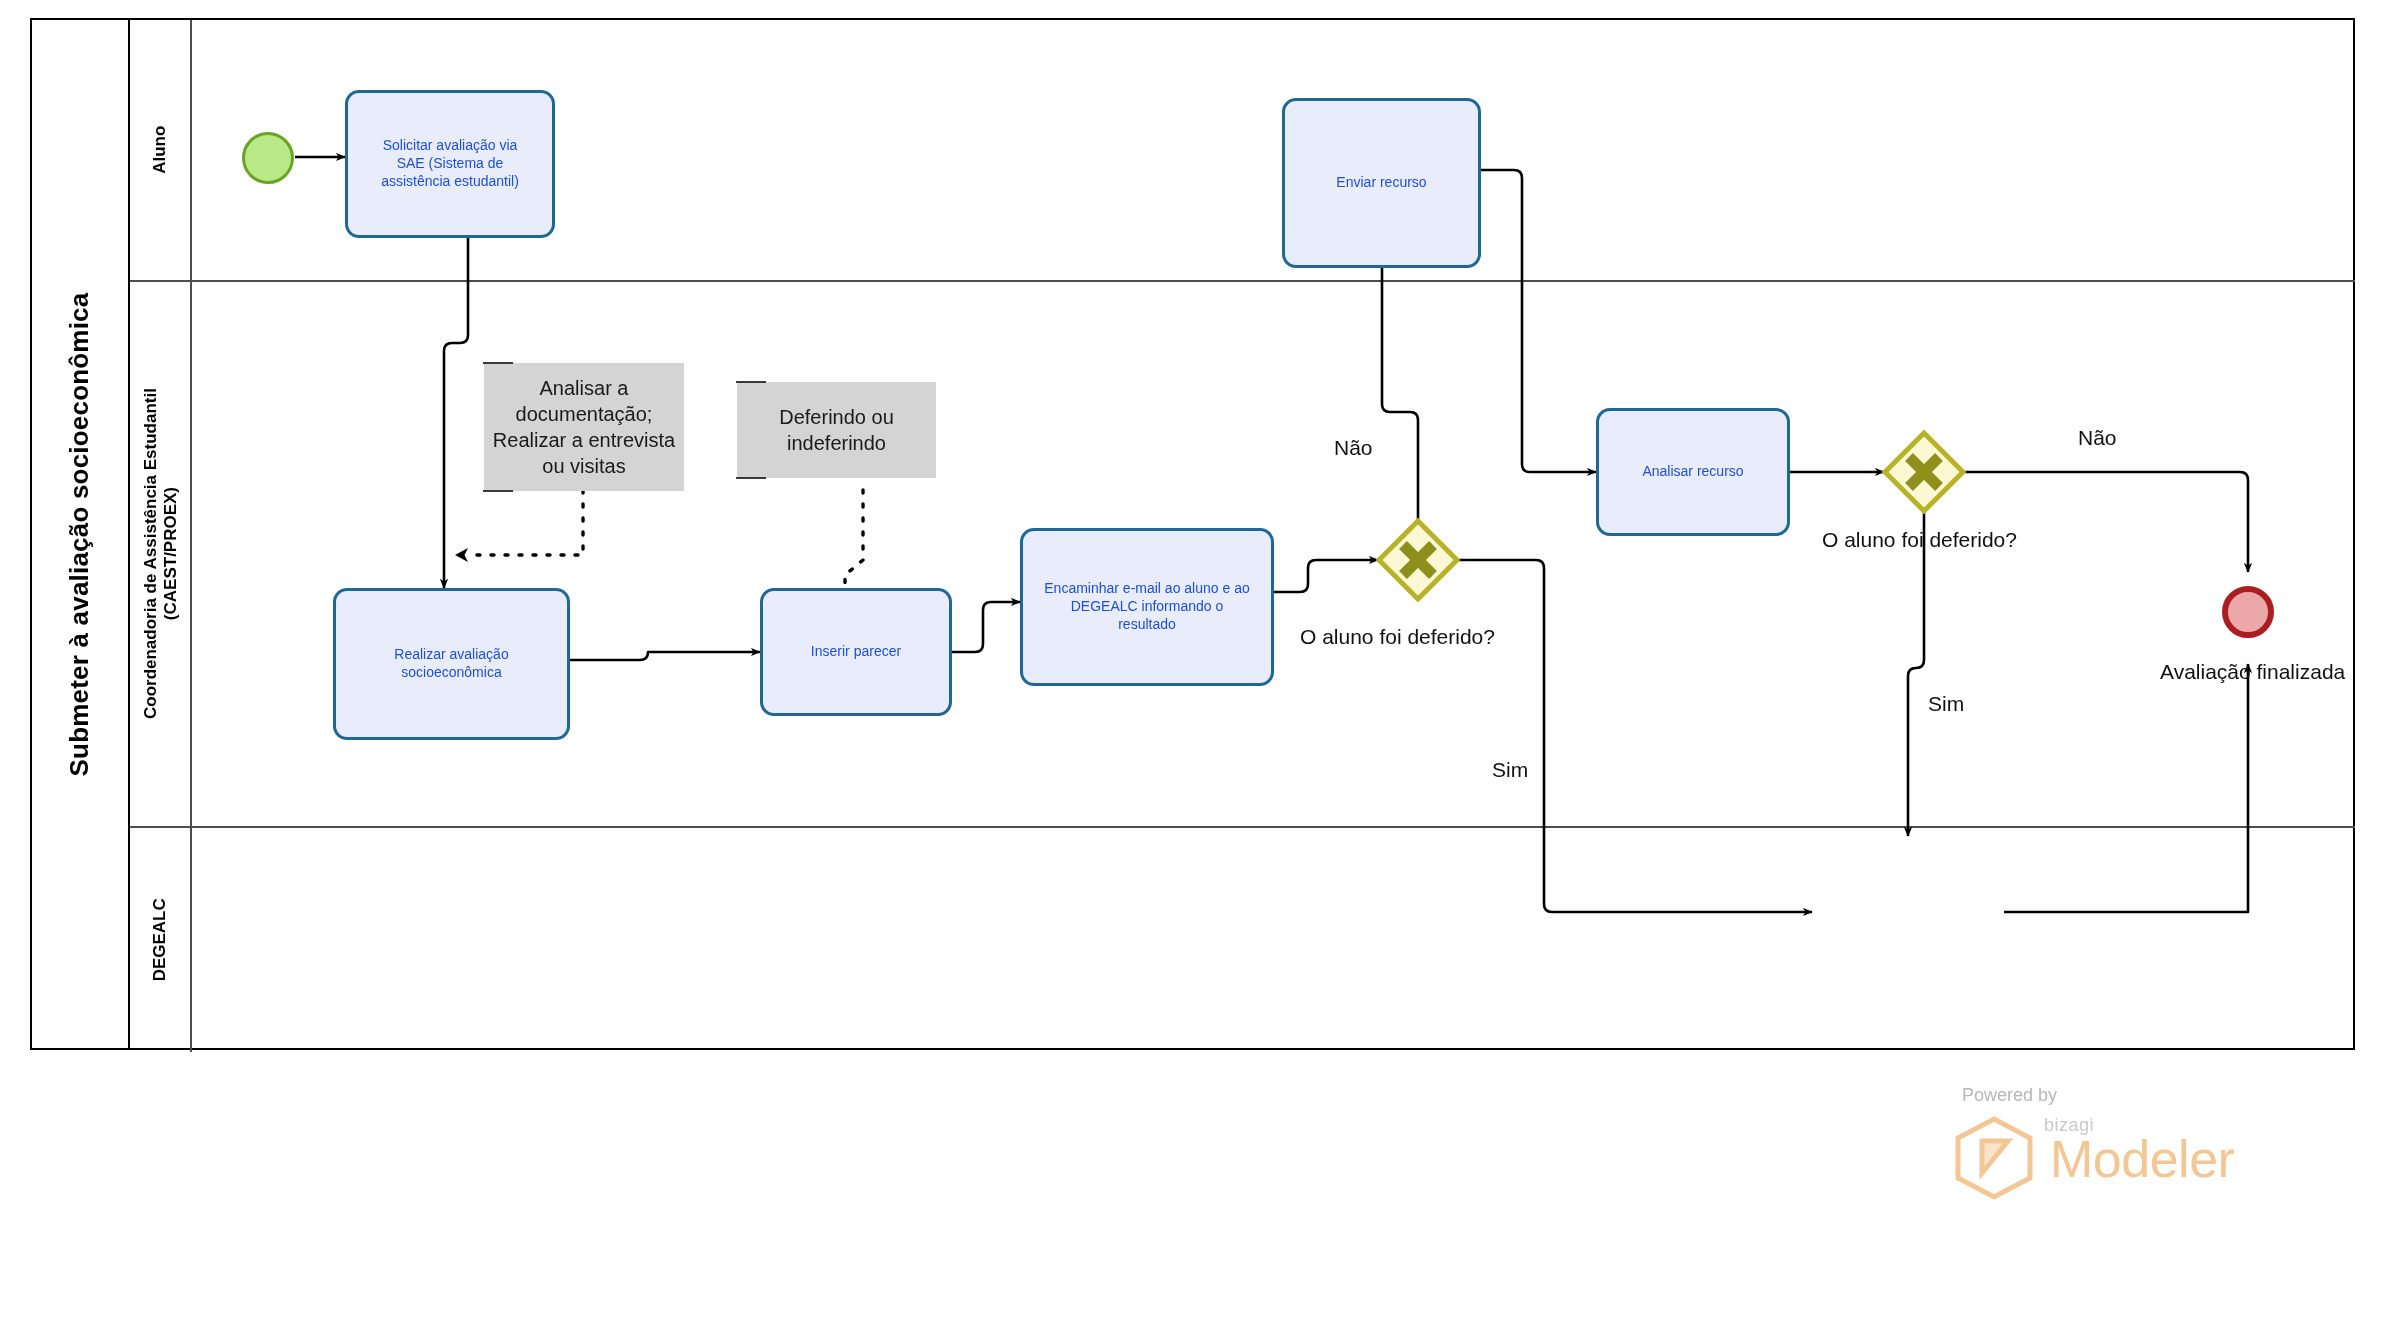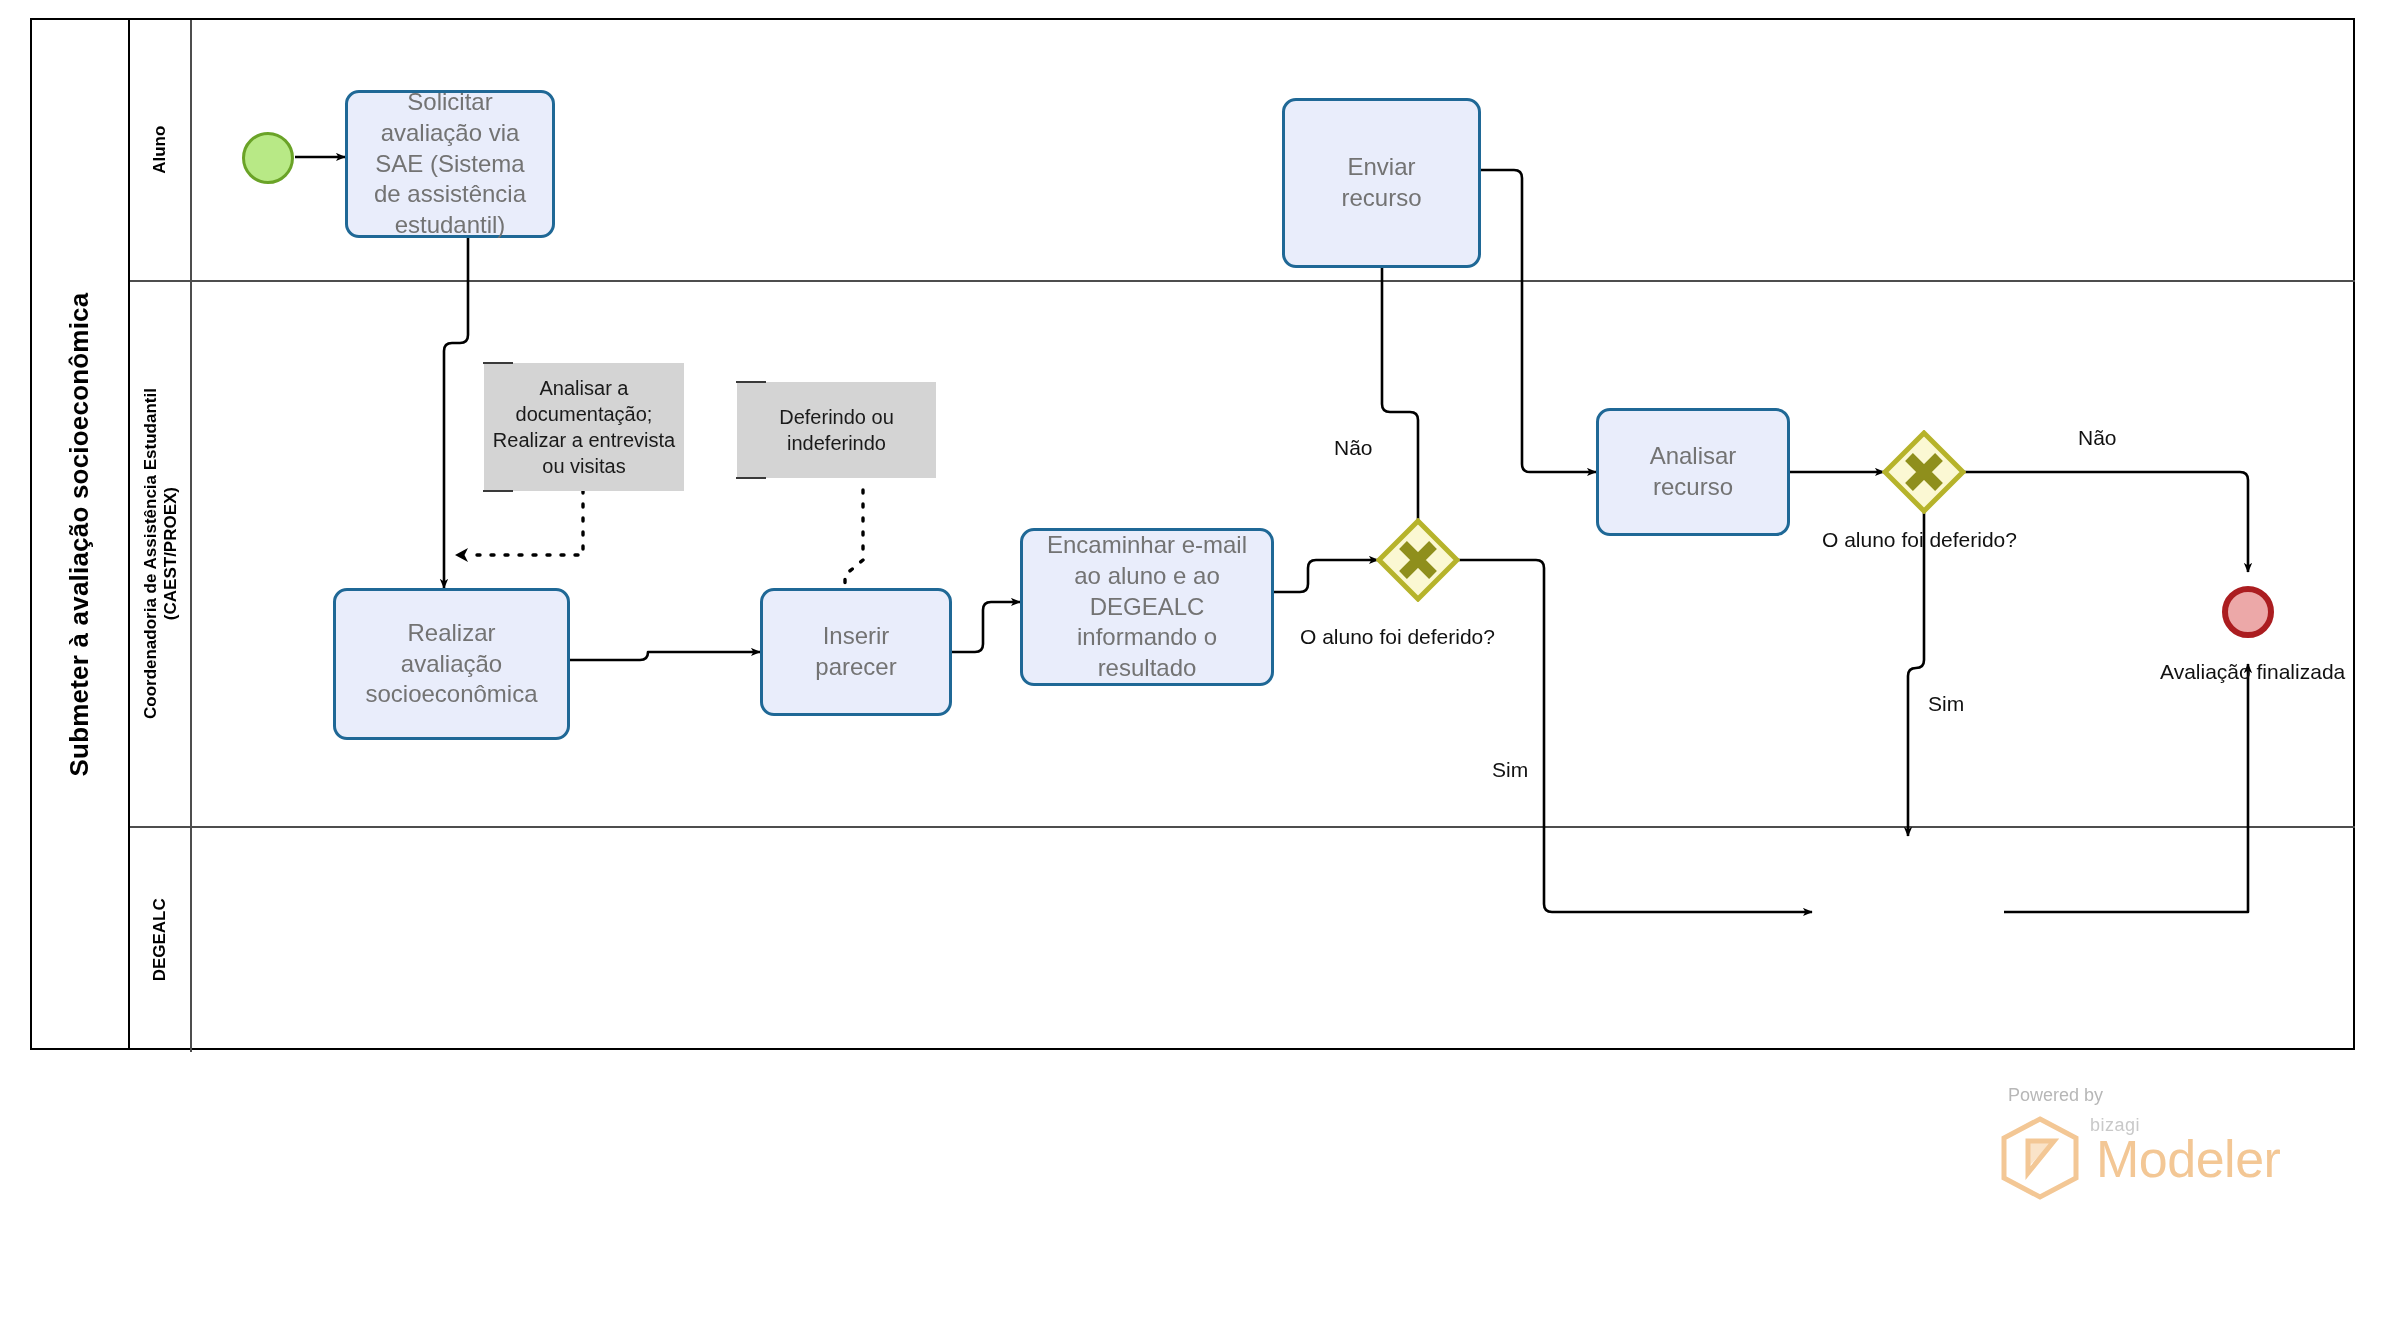--- a/index.html
+++ b/index.html
@@ -81,22 +81,22 @@
   .task {
     position: absolute;
     box-sizing: border-box;
     border: 3px solid #1f6896;
     border-radius: 14px;
     background: #e9edfb;
     display: flex;
     align-items: center;
     justify-content: center;
     text-align: center;
-    font-size: 24px;
-    color: #737373;
+    font-size: 14px;
+    color: #1d4ed8;
     line-height: 1.28;
     padding: 4px 20px;
     z-index: 6;
   }
   
   .note {
     position: absolute;
     box-sizing: border-box;
     background: #d4d4d4;
     display: flex;
@@ -149,21 +149,21 @@
   .flow-label {
     position: absolute;
     font-size: 21px;
     color: #111111;
     white-space: nowrap;
     z-index: 7;
   }
   
   .watermark {
     position: absolute;
-    left: 1988px;
+    left: 1942px;
     top: 1085px;
     width: 300px;
     height: 120px;
     z-index: 3;
     text-align: center;
   }
   .wm-powered {
     position: absolute;
     left: 20px; top: 0;
     font-size: 18px;

